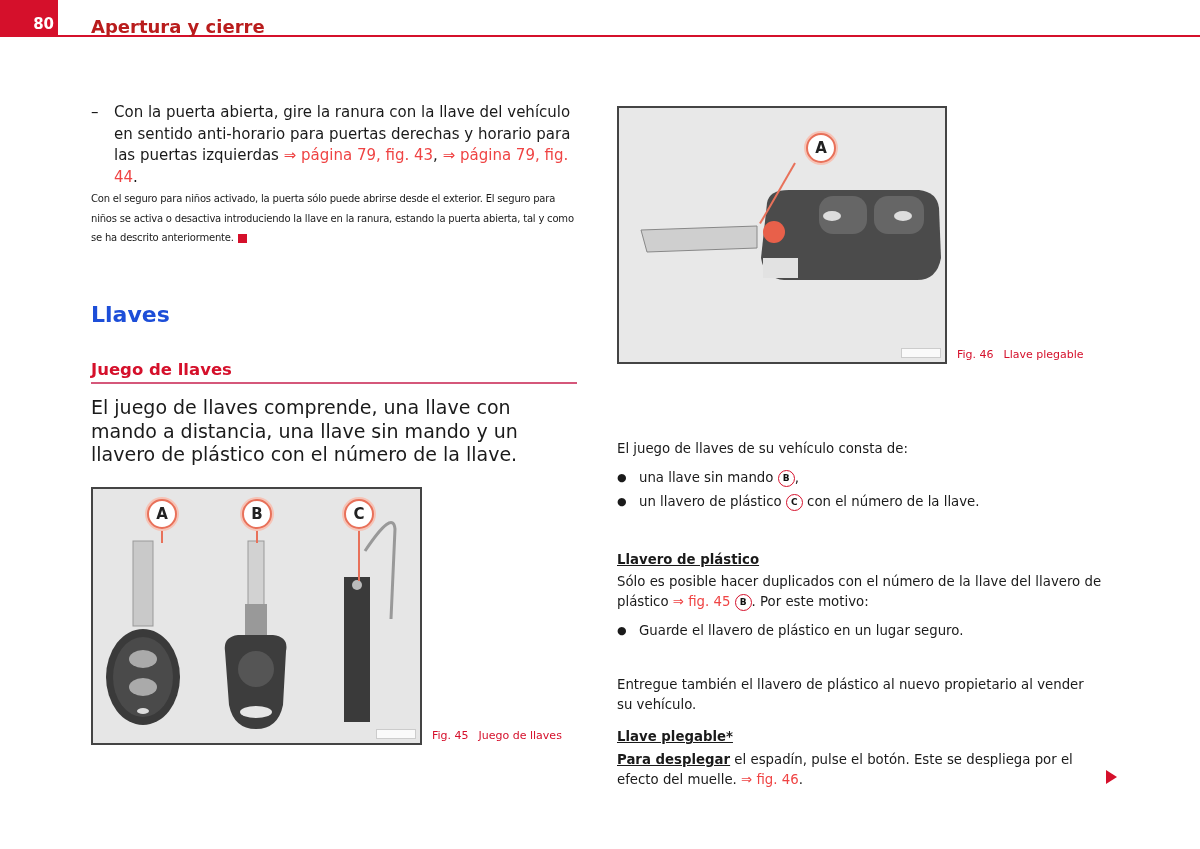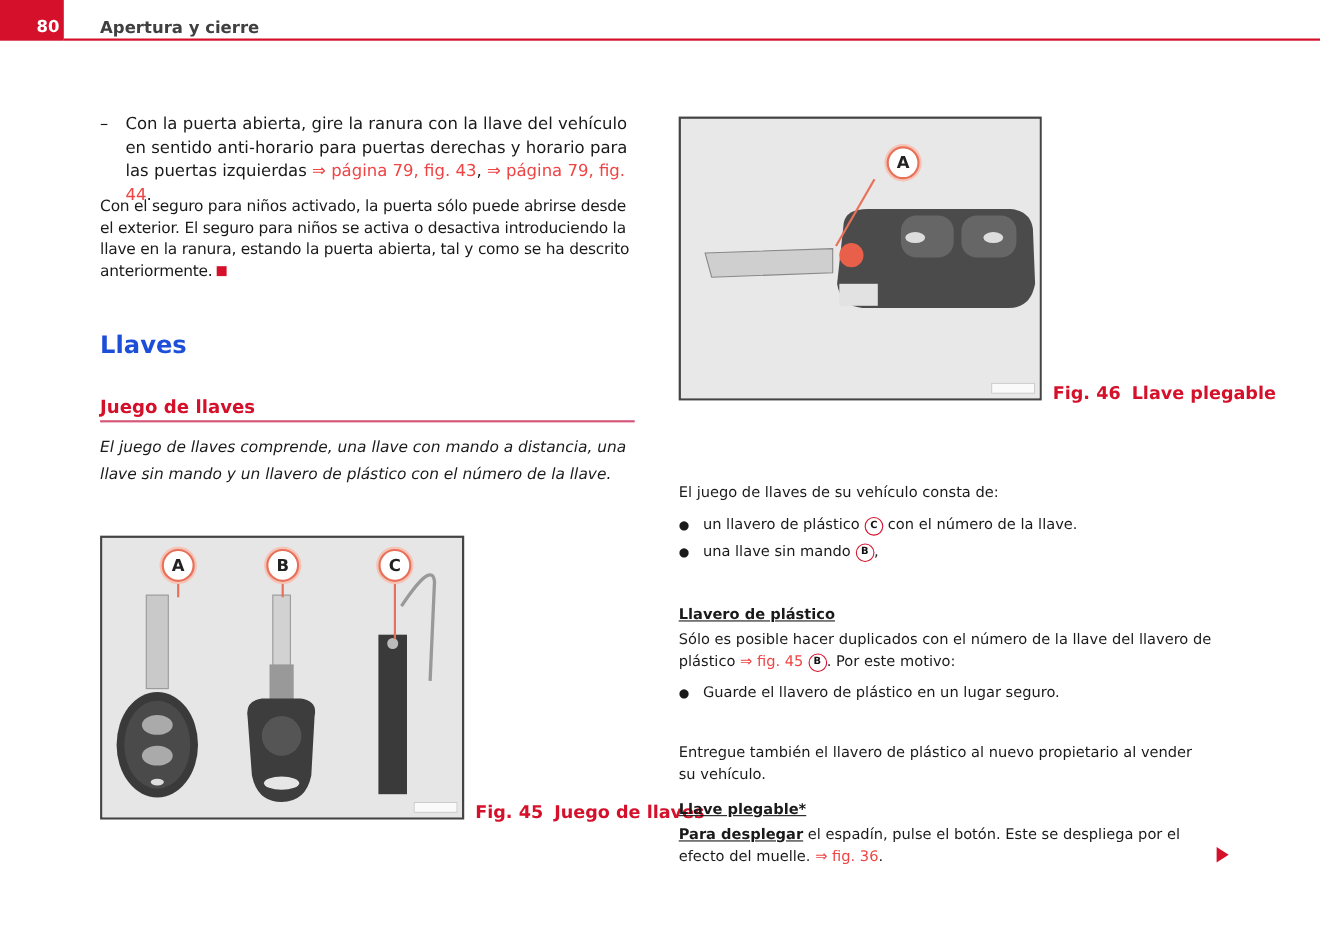--- a/index.html
+++ b/index.html
@@ -2,39 +2,39 @@
 <html><head>
   <meta charset="utf-8">
   <style>
     * { box-sizing: border-box; margin: 0; padding: 0; }
     html, body { width: 1200px; height: 849px; background: #ffffff; overflow: hidden; }
     body { position: relative; font-family: "DejaVu Sans", sans-serif; color: #1a1a1a; }
 
     .page-tab { position: absolute; left: 0; top: 0; width: 58px; height: 37px; background: #d5102b; }
     .page-num { position: absolute; left: 0; top: 15px; width: 54px; text-align: right; color: #fff; font-weight: bold; font-size: 15px; }
     .header-line { position: absolute; left: 58px; top: 35px; right: 0; height: 2px; background: #d5102b; }
-    .header-title { position: absolute; left: 91px; top: 16px; font-size: 15px; font-weight: bold; color: #404040; }
+    .header-title { position: absolute; left: 91px; top: 16px; font-size: 18px; font-weight: bold; color: #b91c1c; }
     .ref { color: #ef4444; }
 
     .dash-item { position: absolute; left: 91px; top: 102px; width: 490px; font-size: 15px; line-height: 21.5px; }
     .dash-item .dash { position: absolute; left: 0; top: 0; }
     .dash-item .txt { margin-left: 23px; display: block; }
 
-    .para-small { position: absolute; left: 91px; top: 179px; width: 490px; font-size: 14px; line-height: 19.5px; letter-spacing: -0.2px; }
+    .para-small { position: absolute; left: 91px; top: 189px; width: 490px; font-size: 10px; line-height: 19.5px; letter-spacing: -0.2px; }
     .end-mark { display: inline-block; width: 9px; height: 9px; background: #d5102b; margin-left: 4px; vertical-align: middle; }
 
     .h1 { position: absolute; left: 91px; top: 302px; font-size: 22px; font-weight: bold; color: #1d4ed8; }
     .h2 { position: absolute; left: 91px; top: 360px; width: 486px; font-size: 16.5px; font-weight: bold; color: #d5102b; padding-bottom: 3px; border-bottom: 2px solid #d5577a; }
-    .lead { position: absolute; left: 91px; top: 396px; width: 490px; font-size: 14px; line-height: 23.5px; font-style: italic; }
+    .lead { position: absolute; left: 91px; top: 396px; width: 490px; font-size: 19px; line-height: 23.5px; }
 
     .figure { position: absolute; border: 2px solid #444; background: #e9e9e9; overflow: hidden; }
     .fig45 { left: 91px; top: 487px; width: 331px; height: 258px; }
     .fig46 { left: 617px; top: 106px; width: 330px; height: 258px; }
     .fig-code { position: absolute; right: 4px; bottom: 4px; width: 40px; height: 10px; background: #fafafa; border: 1px solid #ccc; }
-    .fig-caption { position: absolute; font-size: 16px; font-weight: bold; color: #d5102b; white-space: nowrap; text-align: right; }
+    .fig-caption { position: absolute; font-size: 11px; font-weight: normal; color: #d5102b; white-space: nowrap; text-align: right; }
     .fig-caption .gap { display: inline-block; width: 10px; }
     .cap45 { left: 432px; top: 729px; }
     .cap46 { left: 957px; top: 348px; }
 
     .callout { position: absolute; width: 30px; height: 30px; border-radius: 50%; background: #fff; border: 2px solid #e8715a; box-shadow: 0 0 0 2px #f6c3b6; font-size: 15px; font-weight: bold; text-align: center; line-height: 26px; color: #222; }
     .callout-line { position: absolute; width: 2px; background: #e8715a; }
 
     .rcol { position: absolute; left: 617px; width: 500px; font-size: 13.3px; line-height: 19.5px; }
     .bullets .b { position: relative; padding-left: 22px; margin-bottom: 4.5px; }
     .bullets .b::before { content: "\25CF"; position: absolute; left: 0; top: 0; font-size: 11px; }
@@ -106,29 +106,29 @@
   </svg>
   <div class="callout-line" style="left:175px;top:55px;height:70px;transform:rotate(30deg);transform-origin:top;"></div>
   <div class="callout" style="left:187px;top:25px;">A</div>
   <div class="fig-code"></div>
 </div>
 <div class="fig-caption cap46"><span>Fig. 46</span><span class="gap"></span><span>Llave plegable</span></div>
 
 <div class="rcol" style="top:439px;">El juego de llaves de su vehículo consta de:</div>
 
 <div class="rcol bullets" style="top:468px;">
+  <div class="b"><span>una llave sin mando </span><span class="circ">B</span><span>,</span></div>
   <div class="b"><span>un llavero de plástico </span><span class="circ">C</span><span> con el número de la llave.</span></div>
-  <div class="b"><span>una llave sin mando </span><span class="circ">B</span><span>,</span></div>
 </div>
 
 <div class="rcol bold" style="top:550px;">Llavero de plástico</div>
 <div class="rcol" style="top:572px;"><span>Sólo es posible hacer duplicados con el número de la llave del llavero de plástico </span><span class="ref">⇒ fig. 45</span> <span class="circ">B</span><span>. Por este motivo:</span></div>
 
 <div class="rcol bullets" style="top:621px;">
   <div class="b">Guarde el llavero de plástico en un lugar seguro.</div>
 </div>
 
 <div class="rcol" style="top:675px; width:480px;">Entregue también el llavero de plástico al nuevo propietario al vender su vehículo.</div>
 
 <div class="rcol bold" style="top:727px;">Llave plegable*</div>
-<div class="rcol" style="top:750px; width:490px;"><span class="bold">Para desplegar</span><span> el espadín, pulse el botón. Este se despliega por el efecto del muelle. </span><span class="ref">⇒ fig. 36</span><span>.</span></div>
+<div class="rcol" style="top:750px; width:490px;"><span class="bold">Para desplegar</span><span> el espadín, pulse el botón. Este se despliega por el efecto del muelle. </span><span class="ref">⇒ fig. 46</span><span>.</span></div>
 
 <div class="next-arrow"></div>
 
 </body></html>

